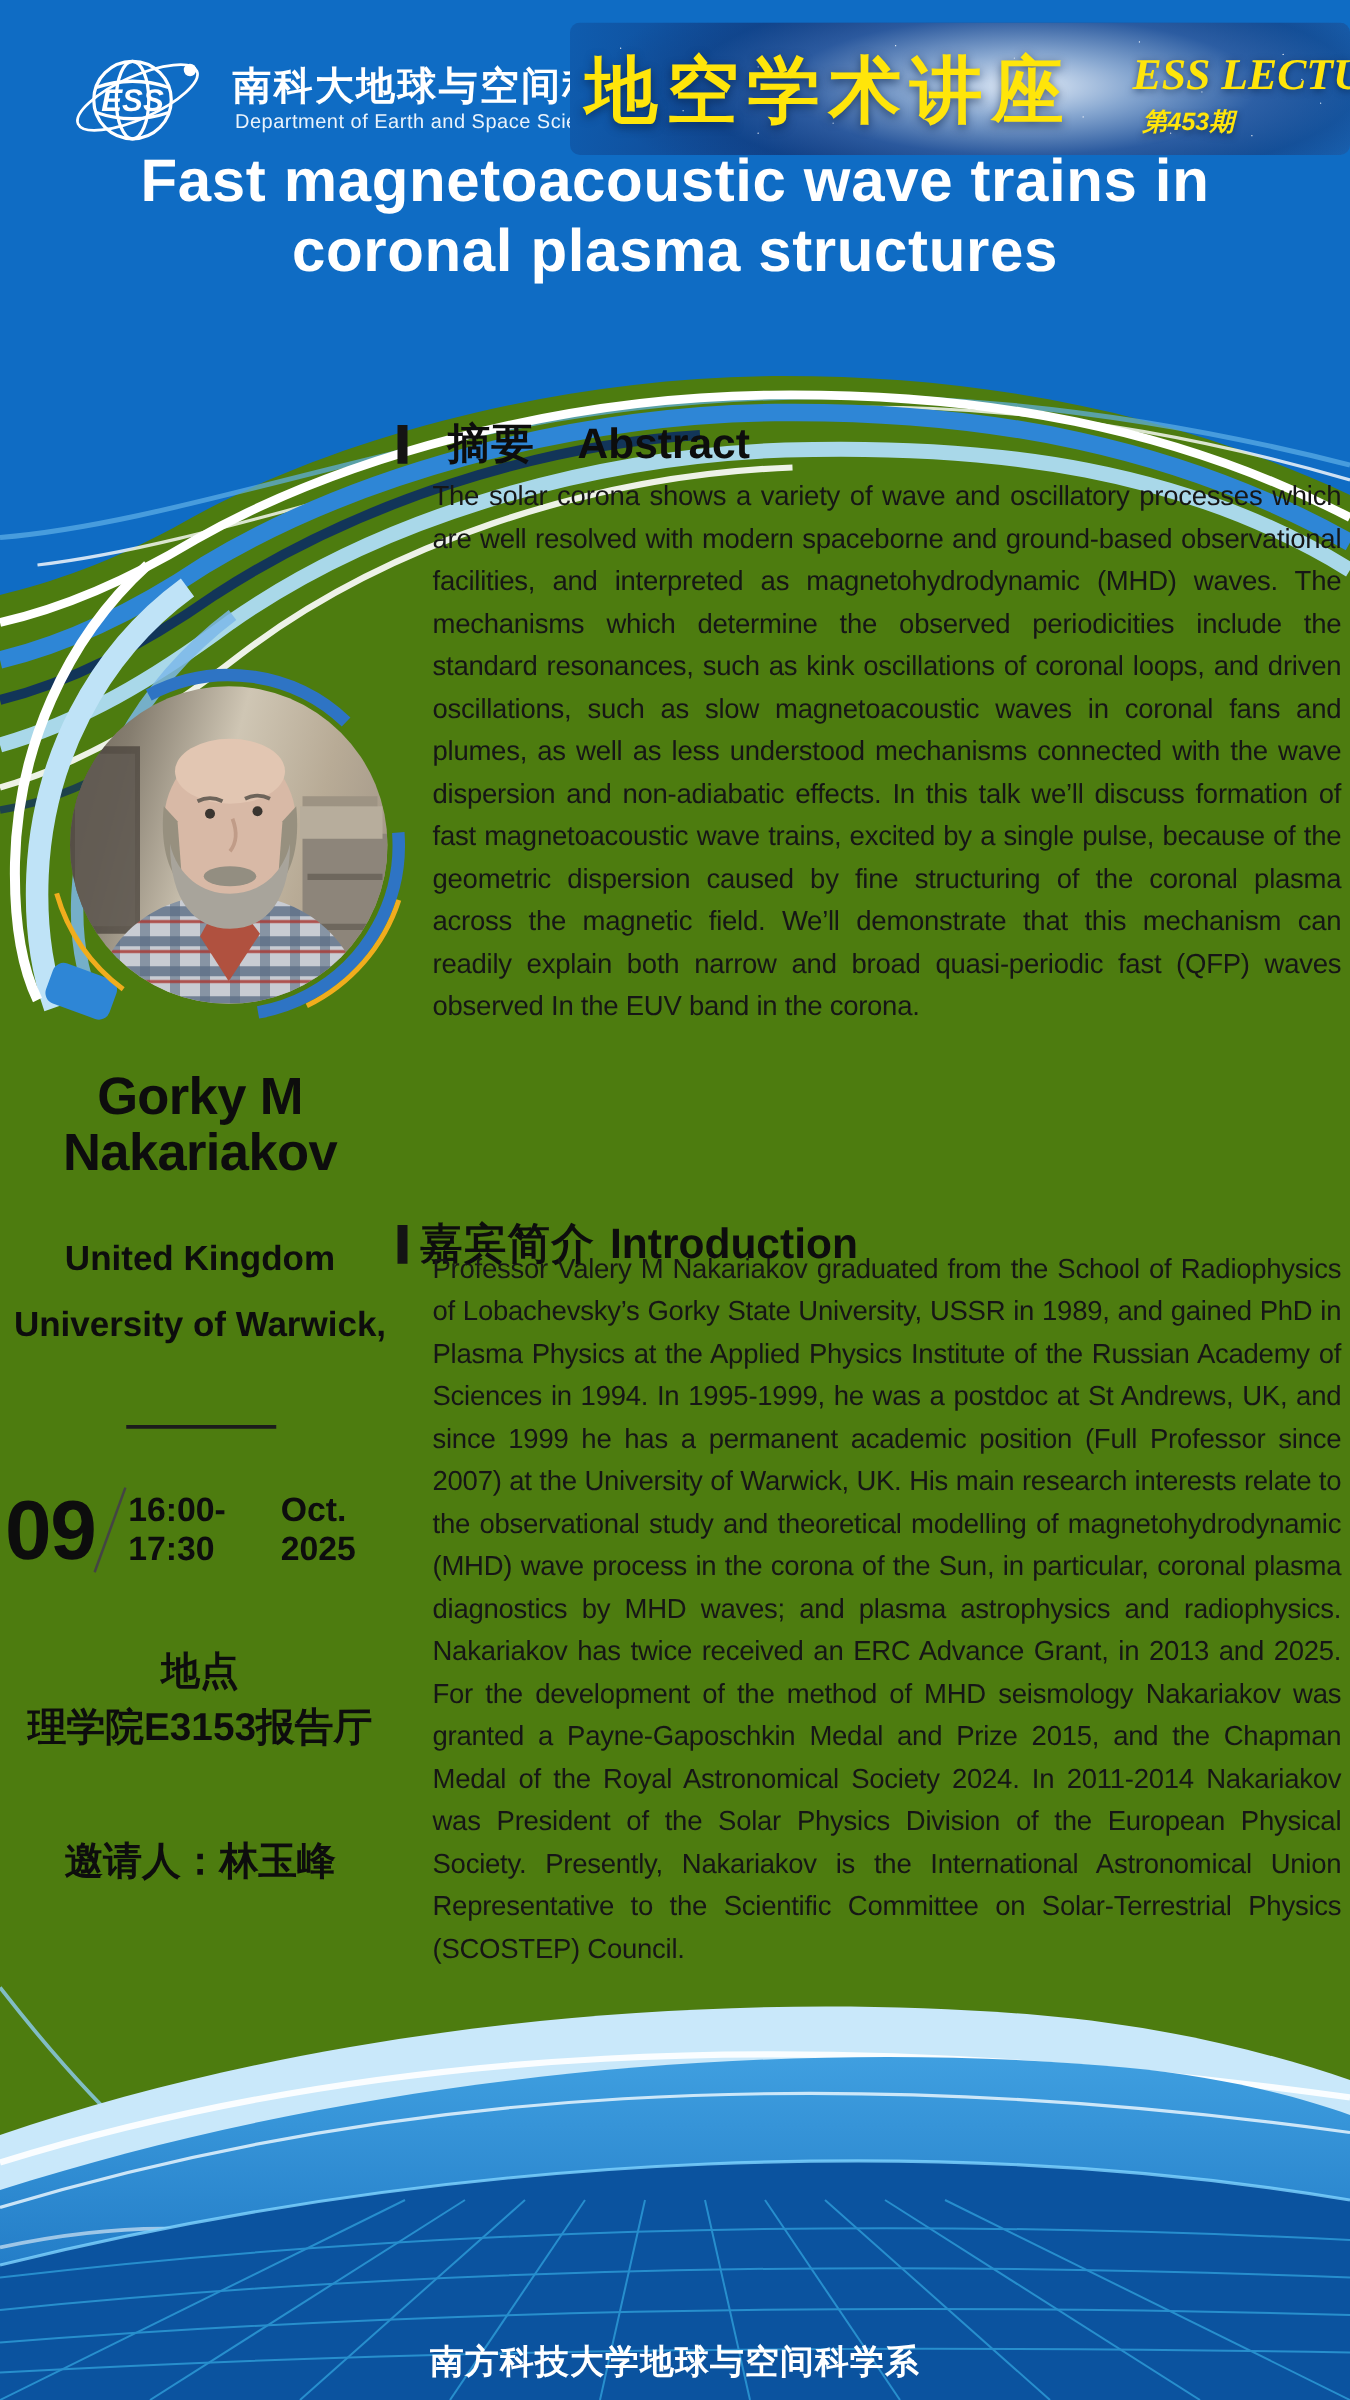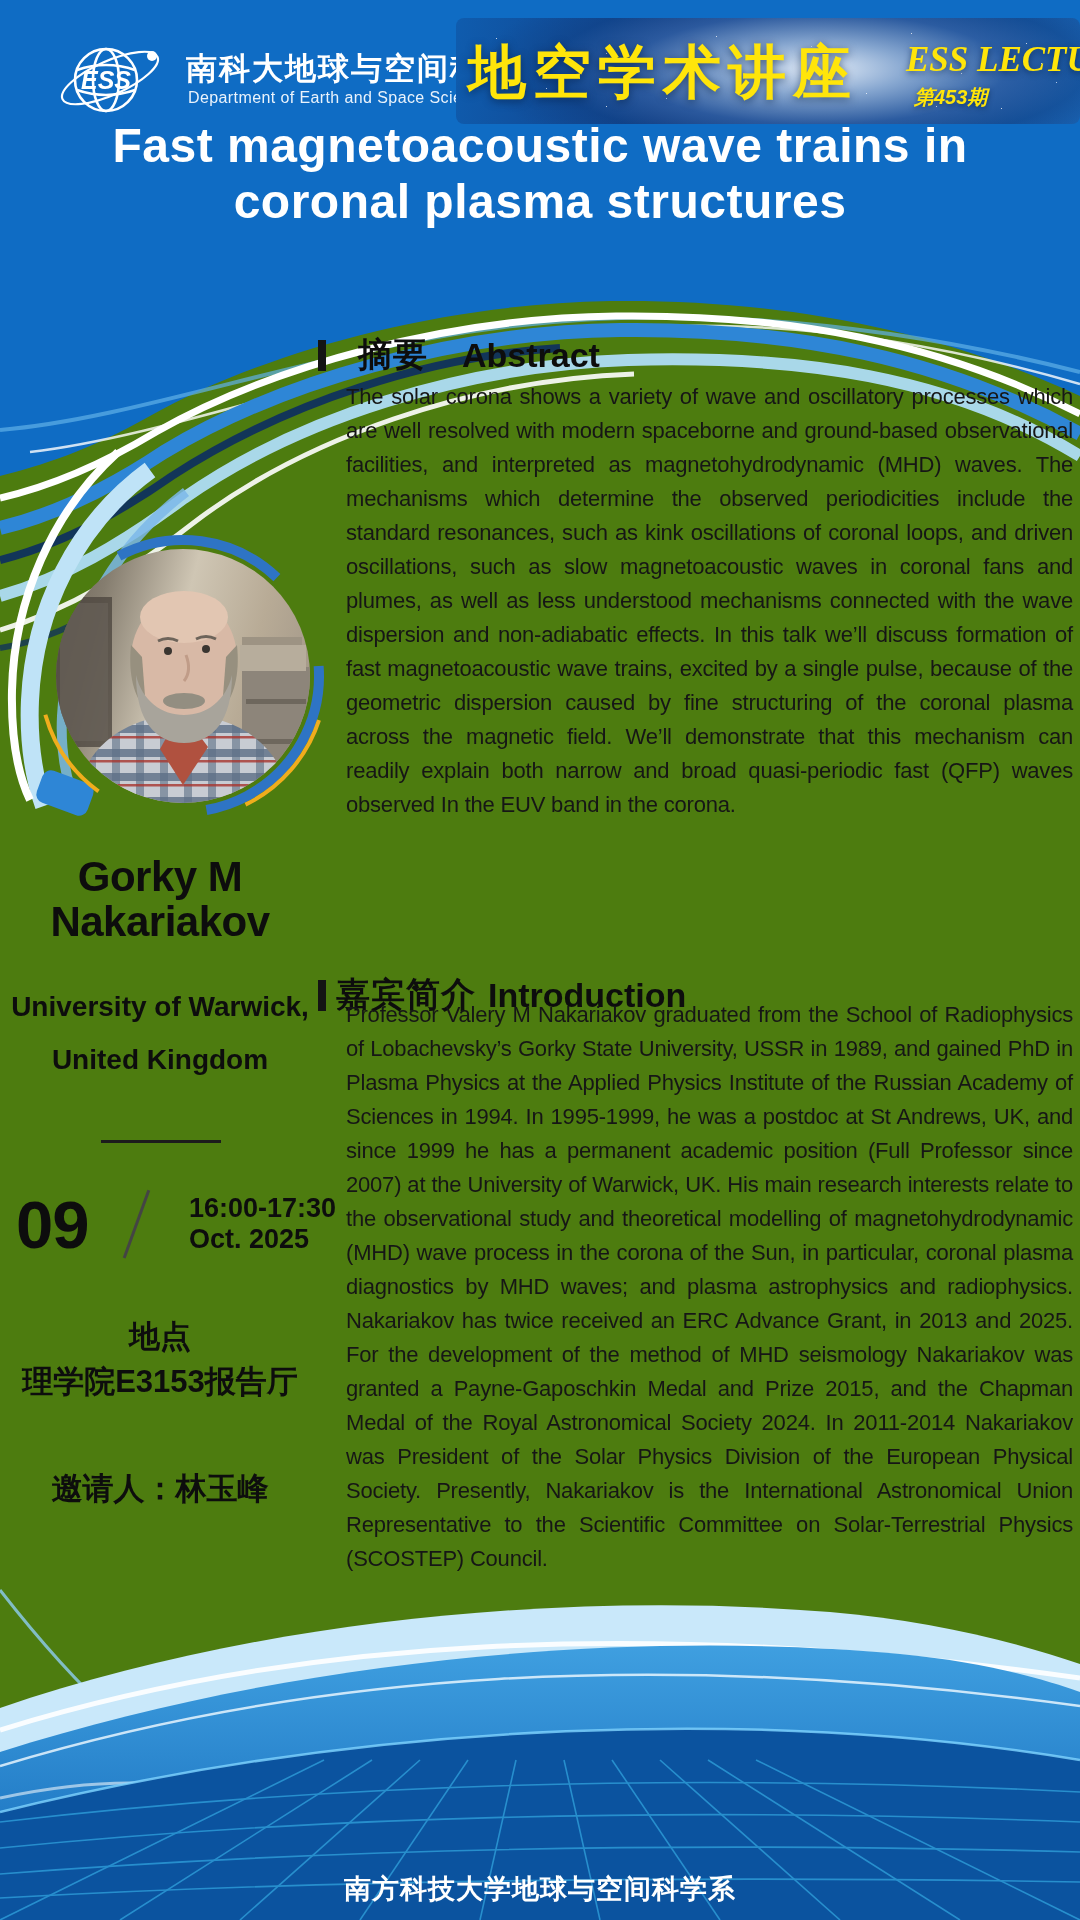--- a/index.html
+++ b/index.html
@@ -36,24 +36,24 @@
 
   
   .photo-arcs{position:absolute;left:33px;top:526px;}
   .photo{position:absolute;left:56px;top:549px;width:254px;height:254px;border-radius:50%;overflow:hidden;
     background:linear-gradient(105deg,#6b6257 0%,#857d6f 18%,#cfc6b4 45%,#b8ab96 70%,#9c9184 100%);}
   .speaker-name{position:absolute;left:4px;top:855px;width:312px;text-align:center;
     font-size:42px;font-weight:700;line-height:1.07;letter-spacing:-0.5px;color:#0d0d0d;}
   .speaker-affil{position:absolute;left:0px;top:980px;width:320px;text-align:center;
     font-size:28px;font-weight:700;line-height:53px;color:#0d0d0d;}
   .divider{position:absolute;left:101px;top:1140px;width:120px;height:3px;background:#1c1c1c;}
-  .date-row{position:absolute;left:16px;top:1188px;width:320px;display:flex;align-items:center;justify-content:space-between;}
+  .date-row{position:absolute;left:4px;top:1188px;width:320px;display:flex;align-items:center;justify-content:flex-start;}
   .date-day{font-size:67px;font-weight:700;letter-spacing:-1px;color:#0d0d0d;line-height:1;}
   .date-slash{width:2.5px;height:72px;background:#444;transform:rotate(20deg);margin:0 14px 0 10px;}
-  .date-right{display:flex;flex-direction:column;justify-content:center;}
+  .date-right{display:flex;flex-direction:row;justify-content:center;}
   .date-time{font-size:27px;font-weight:700;line-height:31px;color:#0d0d0d;}
   .date-month{font-size:27px;font-weight:700;line-height:31px;color:#0d0d0d;}
   .venue-label{position:absolute;left:0;top:1316px;width:320px;text-align:center;font-size:31px;font-weight:700;color:#0d0d0d;}
   .venue{position:absolute;left:0;top:1361px;width:320px;text-align:center;font-size:31px;font-weight:700;color:#0d0d0d;white-space:nowrap;}
   .inviter{position:absolute;left:0;top:1468px;width:320px;text-align:center;font-size:31px;font-weight:700;color:#0d0d0d;}
 
   
   .section-heading{position:absolute;left:318px;display:flex;align-items:center;gap:10px;}
   .section-bar{width:8px;height:31px;background:#141414;}
   .h-zh{font-size:34px;font-weight:700;color:#0d0d0d;letter-spacing:1px;}
@@ -151,22 +151,22 @@
       <path d="M102,92 Q112,87 122,92 M140,90 Q150,85 160,90" stroke="#6d645a" stroke-width="3" fill="none"></path>
       <path d="M130,106 Q136,122 128,132" stroke="#c09c88" stroke-width="3" fill="none"></path>
     </svg>
   </div>
 
   <div class="speaker-name">
     <div>Gorky M</div>
     <div>Nakariakov</div>
   </div>
   <div class="speaker-affil">
+    <div>United Kingdom</div>
     <div>University of Warwick,</div>
-    <div>United Kingdom</div>
   </div>
   <div class="divider"></div>
 
   <div class="date-row">
     <div class="date-day">09</div>
     <div class="date-slash"></div>
     <div class="date-right">
       <div class="date-time">16:00-17:30</div>
       <div class="date-month">Oct. 2025</div>
     </div>

